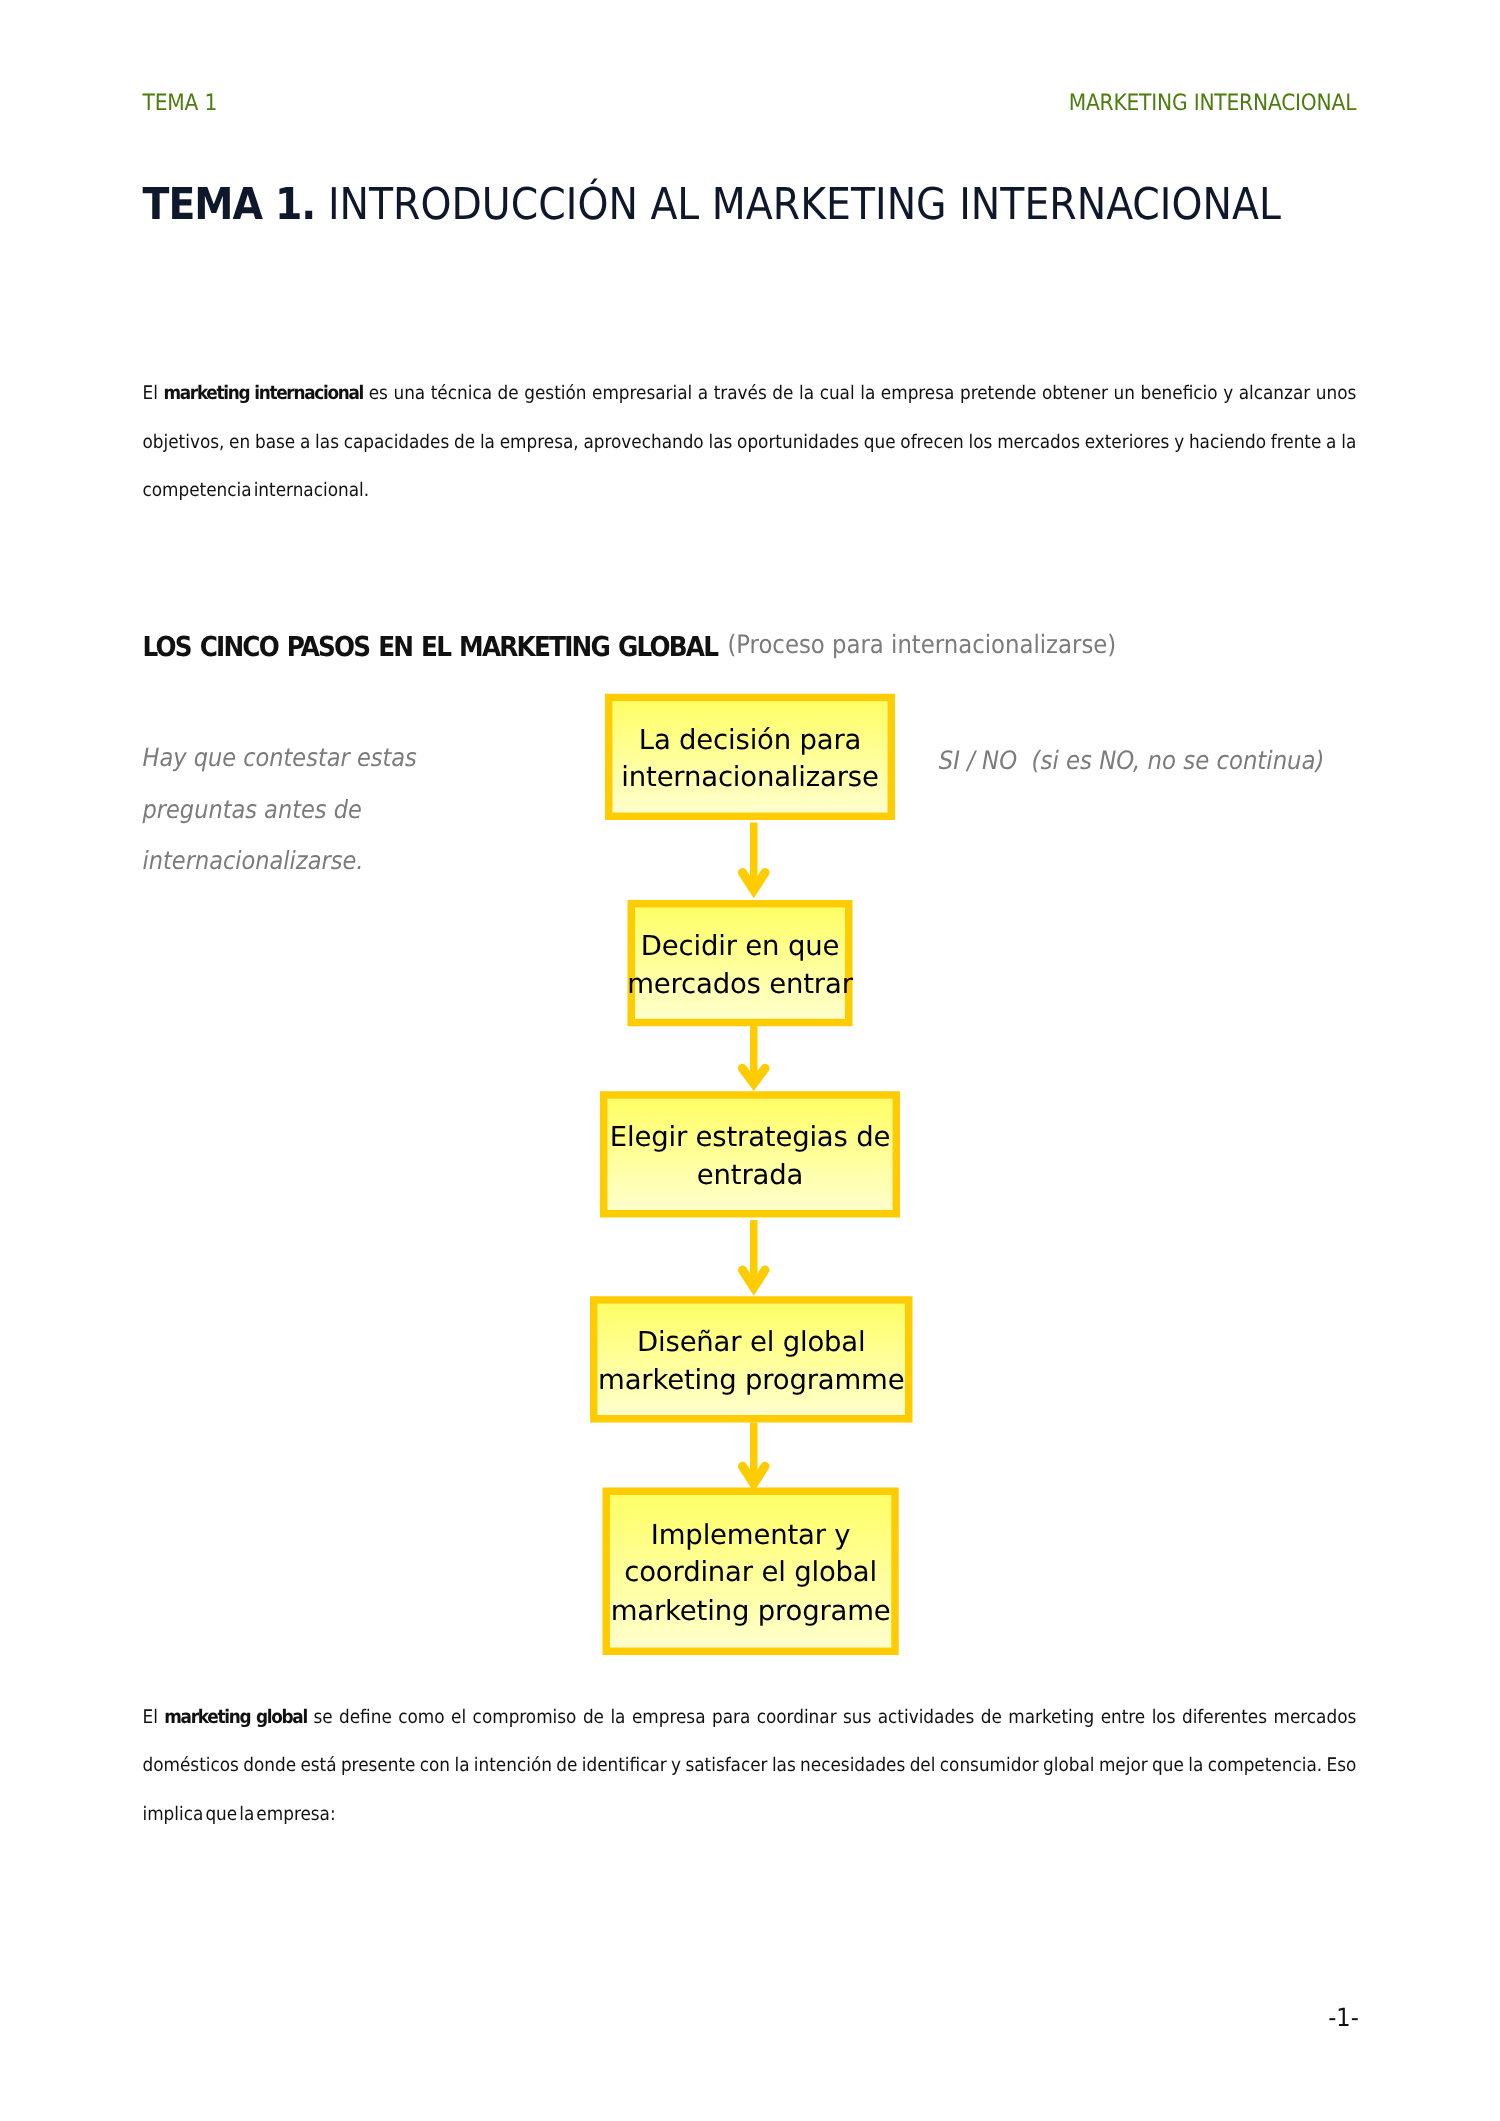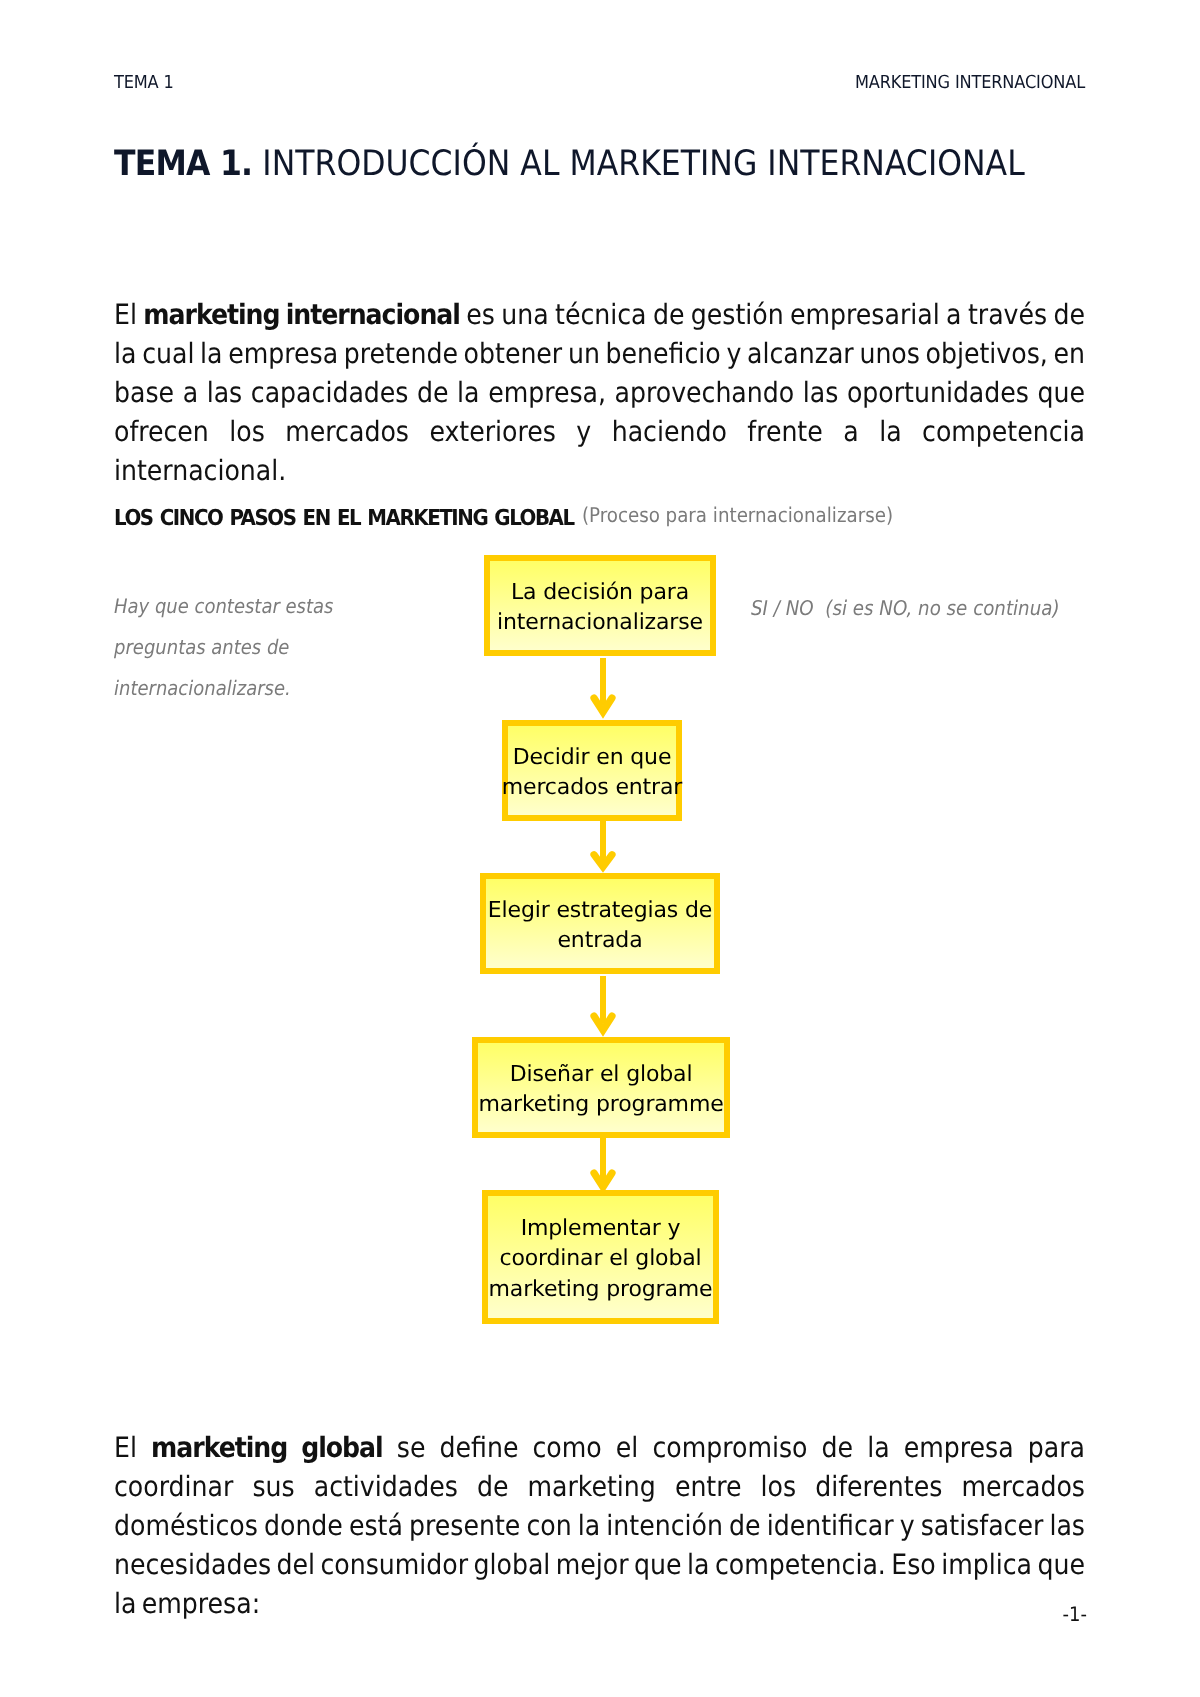--- a/index.html
+++ b/index.html
@@ -2,31 +2,31 @@
 <html><head>
 <meta charset="utf-8">
 <style>
   html,body{margin:0;padding:0;background:#fff;}
   body{width:1200px;height:1697px;
        font-family:"DejaVu Sans",sans-serif;font-stretch:condensed;
        text-rendering:geometricPrecision;-webkit-font-smoothing:antialiased;}
   .page{position:relative;width:1200px;height:1697px;overflow:hidden;background:#fff;}
 
   .hdr{position:absolute;top:74px;font-family:"DejaVu Sans",sans-serif;font-stretch:condensed;
-       font-size:18px;color:#0f172a;line-height:18px;letter-spacing:-0.16px;}
+       font-size:18px;color:#4d7c0f;line-height:18px;letter-spacing:-0.16px;}
   .hdr-l{left:114px;}
   .hdr-r{left:114px;width:971px;text-align:right;}
 
   .title{position:absolute;left:114px;top:145px;font-size:35px;line-height:38px;color:#0f172a;white-space:nowrap;letter-spacing:0.03px;}
   .title b{font-weight:700;letter-spacing:-0.75px;}
 
   .h2{position:absolute;left:114px;font-weight:700;font-size:22px;line-height:24px;color:#111;letter-spacing:-1.3px;word-spacing:1.6px;}
   .h2 .sub{font-weight:400;color:#7b7b7b;font-size:20.3px;letter-spacing:0;word-spacing:0;position:relative;top:-2.5px;left:1px;}
 
-  .para{position:absolute;left:114px;width:971px;font-size:28px;line-height:39px;color:#111;text-align:justify;word-spacing:-2.62px;}
+  .para{position:absolute;left:114px;width:971px;font-size:15px;line-height:39px;color:#111;text-align:justify;word-spacing:-2.62px;}
   .para b{font-weight:700;letter-spacing:-1.02px;}
 
   .note{position:absolute;font-style:italic;color:#7b7b7b;font-size:20px;line-height:41px;}
   .note-r{font-size:20.3px;}
 
   .box{position:absolute;box-sizing:border-box;border:6px solid #FFCC00;
        background:linear-gradient(180deg,#FFFF66 0%,#FFFFCC 100%);
        display:flex;align-items:center;justify-content:center;text-align:center;
        font-family:"DejaVu Sans",sans-serif;font-stretch:normal;font-size:22px;line-height:30.5px;color:#000;letter-spacing:-0.15px;}
   .box > span{white-space:nowrap;position:relative;top:2.5px;}
@@ -88,16 +88,16 @@
       <path d="M17 2 L17 44" stroke="#FFCC00" stroke-width="6" fill="none"></path>
       <path d="M8 37 L17 51 L26 37" stroke="#FFCC00" stroke-width="7.2" fill="none" stroke-linecap="round" stroke-linejoin="miter" stroke-miterlimit="10"></path>
     </svg>
 
     <div class="box" style="left:482px;top:1190px;width:237px;height:134px">
         <span><span>Implementar y</span><br><span>coordinar el global</span><br><span>marketing programe</span></span>
       </div>
   </div>
 
 
-  <div class="para" style="top:1428px"><span>El </span><b>marketing global</b><span> se define como el compromiso de la empresa para coordinar sus actividades de marketing entre los diferentes mercados domésticos donde está presente con la intención de identificar y satisfacer las necesidades del consumidor global mejor que la competencia. Eso implica que la empresa:</span></div>
+  <div class="para" style="top:1354px"><span>El </span><b>marketing global</b><span> se define como el compromiso de la empresa para coordinar sus actividades de marketing entre los diferentes mercados domésticos donde está presente con la intención de identificar y satisfacer las necesidades del consumidor global mejor que la competencia. Eso implica que la empresa:</span></div>
 
   <div class="pageno">-1-</div>
 </div>
 
 </body></html>

